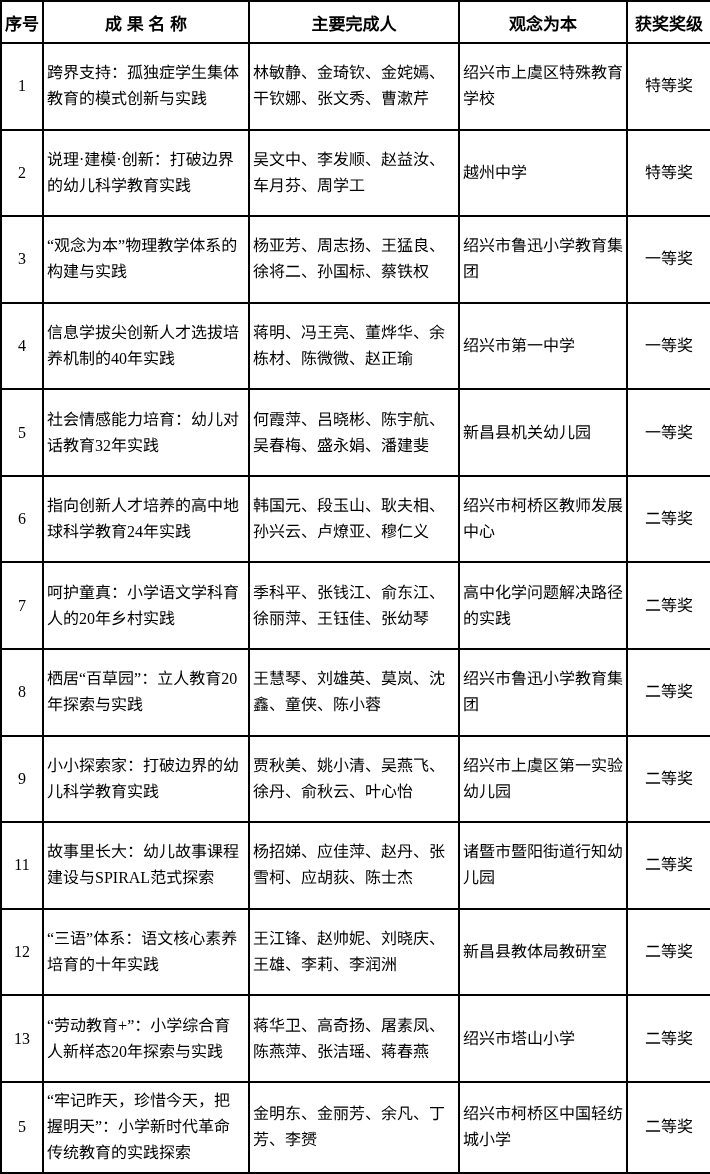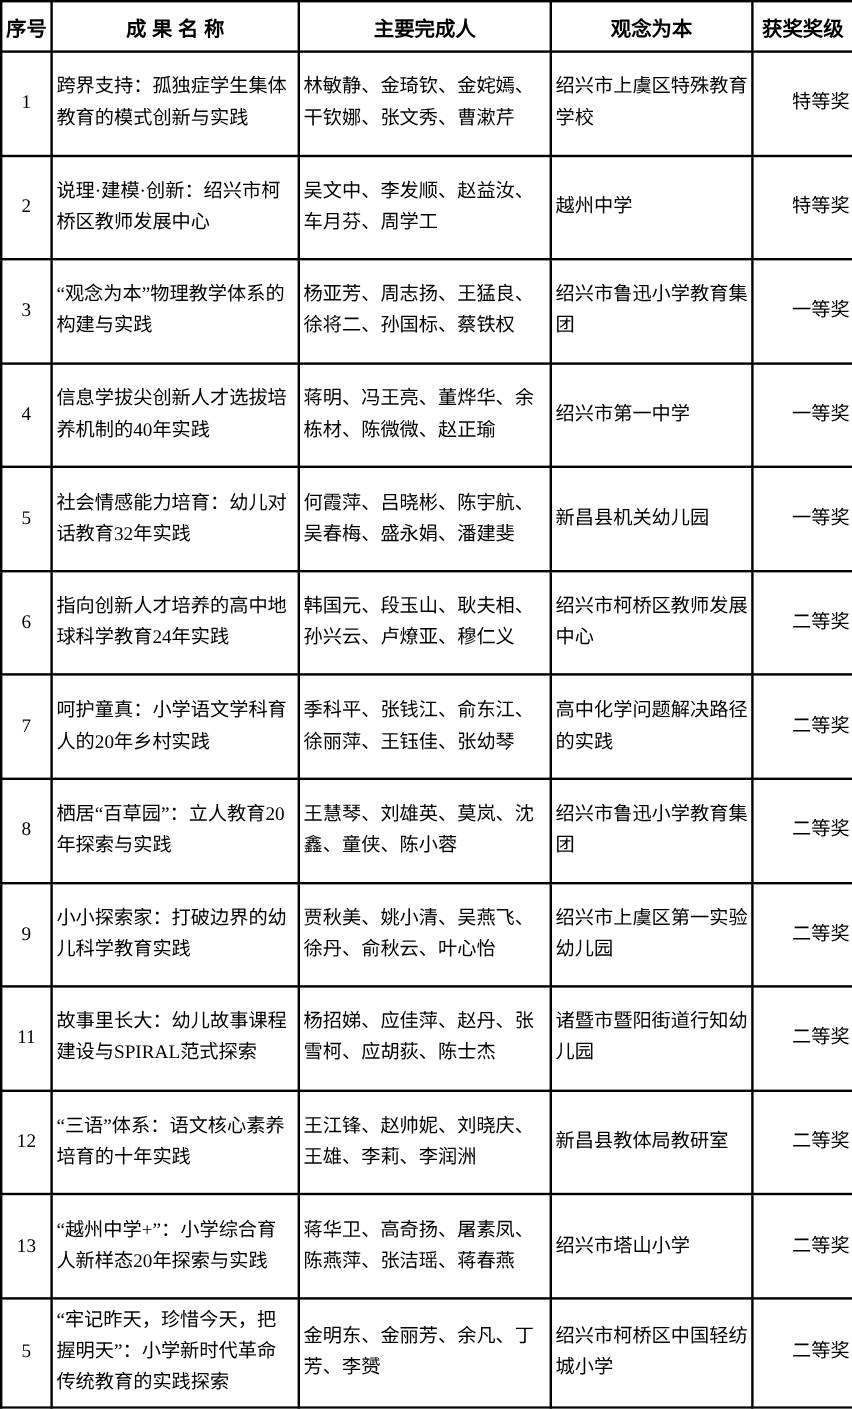--- a/index.html
+++ b/index.html
@@ -43,21 +43,21 @@
     text-align: left;
     padding: 2px 2px 2px 3px;
     overflow-wrap: break-word;
   }
   .awards td.c0 {
     text-align: center;
     font-size: 16px;
     padding: 0;
   }
   .awards td.c4 {
-    text-align: right;
+    text-align: center;
     padding: 0 2px;
   }
 </style>
 </head>
 <body>
 
 <table class="awards">
   <colgroup>
     <col style="width:42px">
     <col style="width:206px">
@@ -77,21 +77,21 @@
   <tbody>
       <tr>
     <td class="c0">1</td>
     <td class="c1">跨界支持：孤独症学生集体教育的模式创新与实践</td>
     <td class="c2">林敏静、金琦钦、金姹嫣、干钦娜、张文秀、曹漱芹</td>
     <td class="c3">绍兴市上虞区特殊教育学校</td>
     <td class="c4">特等奖</td>
   </tr>
       <tr>
     <td class="c0">2</td>
-    <td class="c1">说理·建模·创新：绍兴市柯桥区教师发展中心</td>
+    <td class="c1">说理·建模·创新：打破边界的幼儿科学教育实践</td>
     <td class="c2">吴文中、李发顺、赵益汝、车月芬、周学工</td>
     <td class="c3">越州中学</td>
     <td class="c4">特等奖</td>
   </tr>
       <tr>
     <td class="c0">3</td>
     <td class="c1">“观念为本”物理教学体系的构建与实践</td>
     <td class="c2">杨亚芳、周志扬、王猛良、徐将二、孙国标、蔡铁权</td>
     <td class="c3">绍兴市鲁迅小学教育集团</td>
     <td class="c4">一等奖</td>
@@ -147,21 +147,21 @@
   </tr>
       <tr>
     <td class="c0">12</td>
     <td class="c1">“三语”体系：语文核心素养培育的十年实践</td>
     <td class="c2">王江锋、赵帅妮、刘晓庆、王雄、李莉、李润洲</td>
     <td class="c3">新昌县教体局教研室</td>
     <td class="c4">二等奖</td>
   </tr>
       <tr>
     <td class="c0">13</td>
-    <td class="c1">“越州中学+”：小学综合育人新样态20年探索与实践</td>
+    <td class="c1">“劳动教育+”：小学综合育人新样态20年探索与实践</td>
     <td class="c2">蒋华卫、高奇扬、屠素凤、陈燕萍、张洁瑶、蒋春燕</td>
     <td class="c3">绍兴市塔山小学</td>
     <td class="c4">二等奖</td>
   </tr>
       <tr>
     <td class="c0">5</td>
     <td class="c1">“牢记昨天，珍惜今天，把握明天”：小学新时代革命传统教育的实践探索</td>
     <td class="c2">金明东、金丽芳、余凡、丁芳、李赟</td>
     <td class="c3">绍兴市柯桥区中国轻纺城小学</td>
     <td class="c4">二等奖</td>

